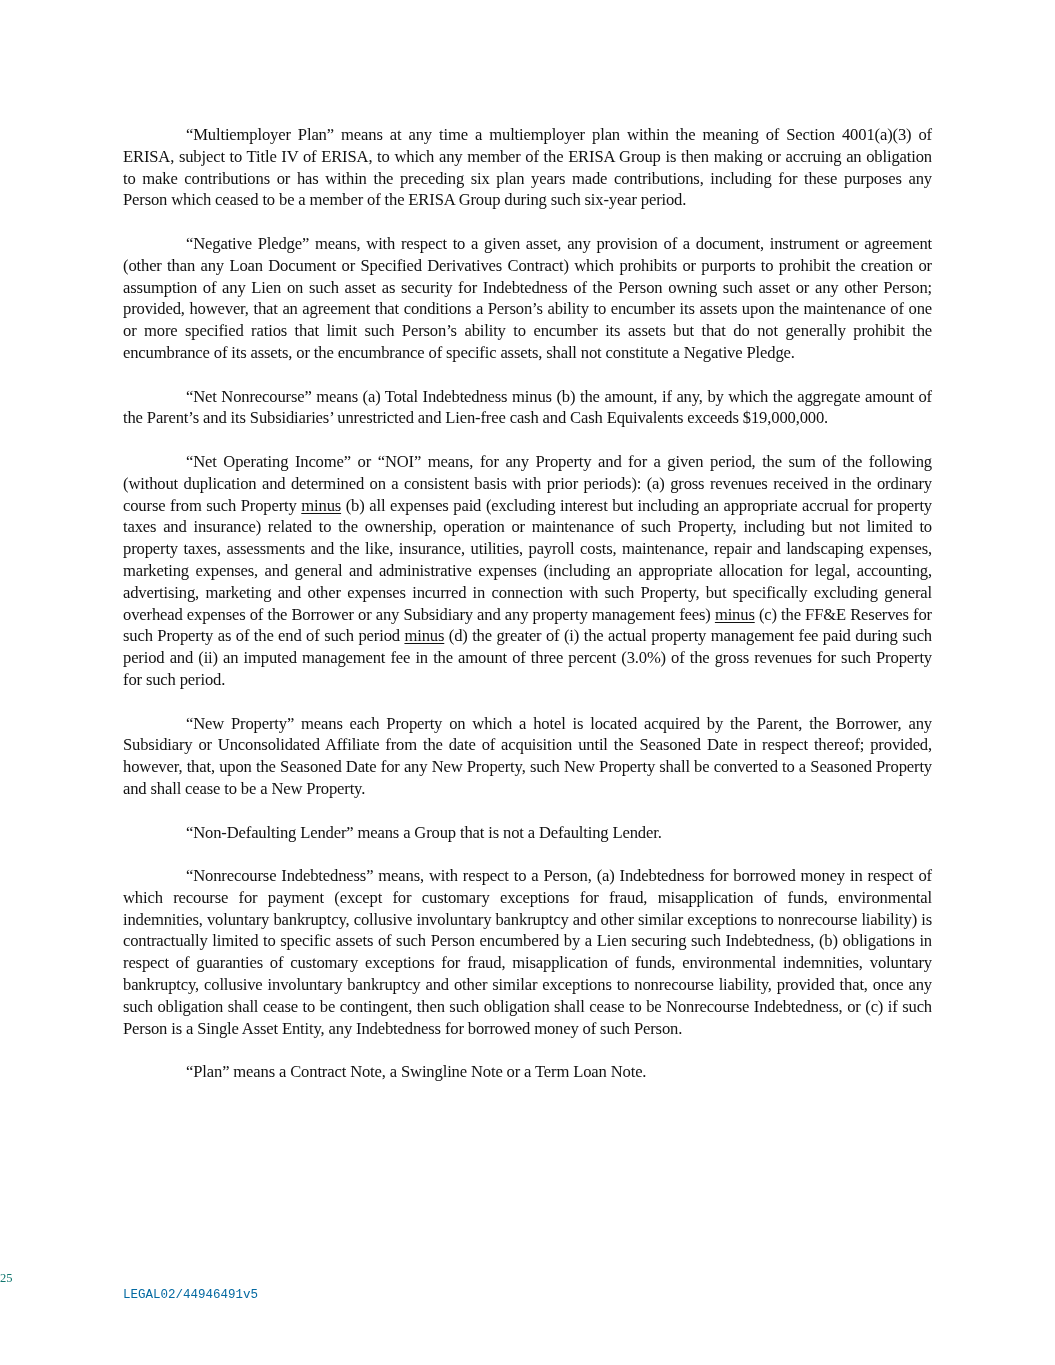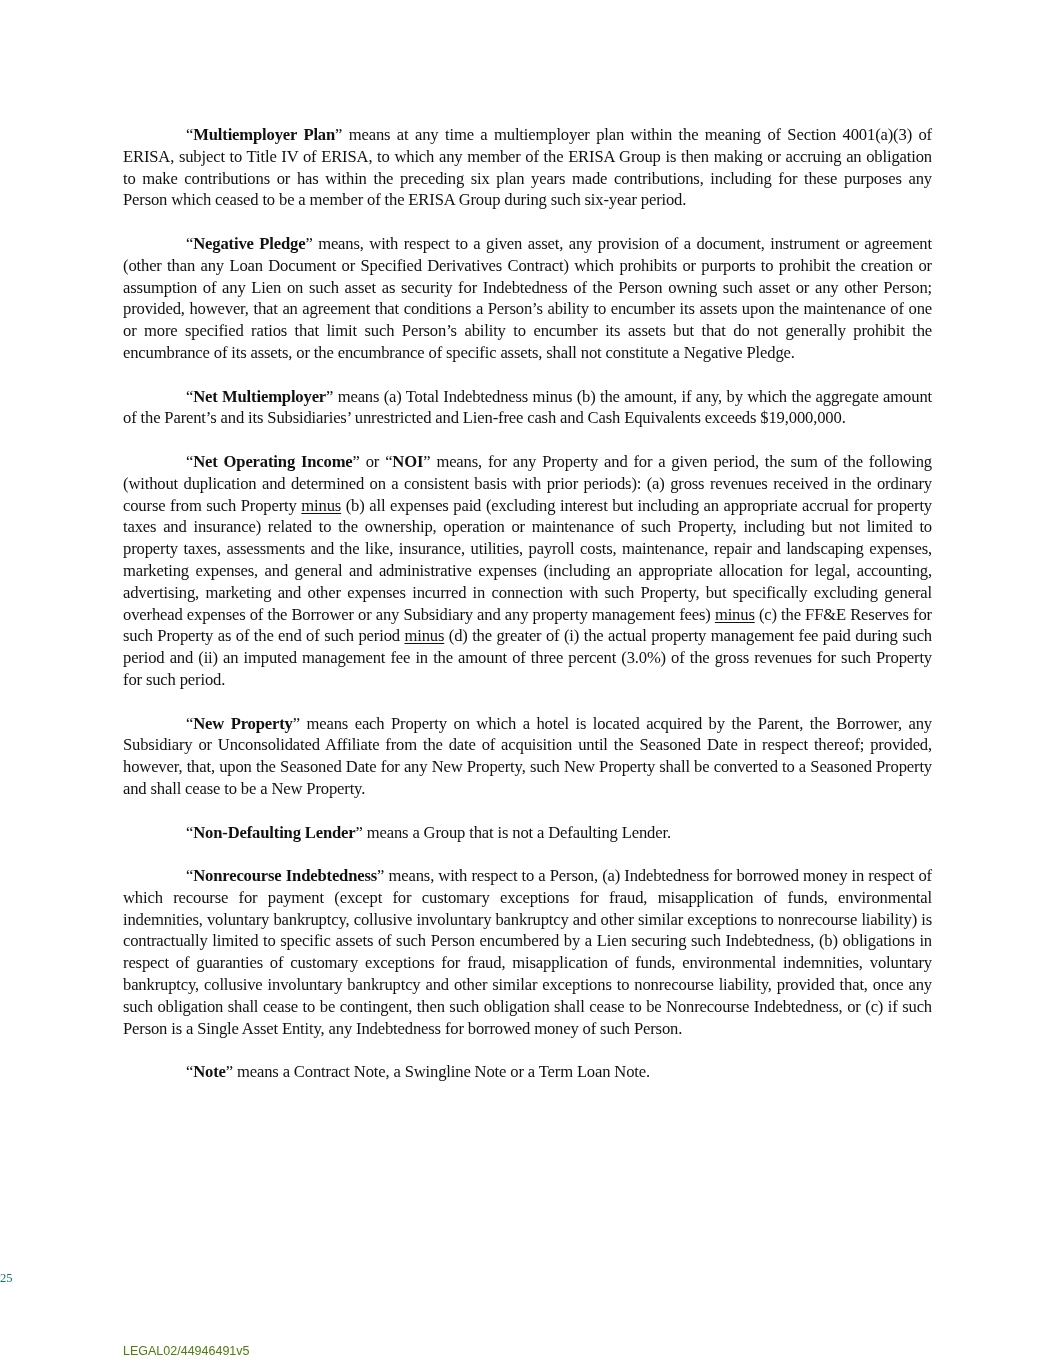--- a/index.html
+++ b/index.html
@@ -4,49 +4,49 @@
 <style>
   html, body { margin: 0; padding: 0; background: #ffffff; }
   body { width: 1055px; height: 1365px; position: relative; overflow: hidden; }
   .page {
     position: absolute; left: 123px; top: 124px; width: 809px;
     font-family: "Liberation Serif", serif;
     font-size: 16.6px; line-height: 21.8px; color: #111111;
     letter-spacing: -0.15px;
   }
   .para { margin: 0 0 21.8px 0; text-align: justify; text-indent: 63px; }
-  .para b { font-weight: bold; }
+  .para b { font-weight: normal; }
   .u { text-decoration: underline; text-underline-offset: 2px; margin-top: 41px; }
   .pagenum {
     position: absolute; top: 1271px; left: 0; width: 1055px; text-align: left;
     font-family: "Liberation Serif", serif; font-size: 12.5px; color: #0f766e;
   }
   .docid {
-    position: absolute; top: 1344px; left: 123px;
-    font-family: Liberation Sans, sans-serif; font-size: 12.5px; color: #4d7c0f;
+    position: absolute; top: 1288px; left: 123px;
+    font-family: Liberation Mono, monospace; font-size: 12.5px; color: #0369a1;
   }
 </style>
 </head>
 <body>
 
 <div class="page">
 
   <p class="para"><span>“</span><b>Multiemployer Plan</b><span>”</span><span> means at any time a multiemployer plan within the meaning of Section 4001(a)(3) of ERISA, subject to Title IV of ERISA, to which any member of the ERISA Group is then making or accruing an obligation to make contributions or has within the preceding six plan years made contributions, including for these purposes any Person which ceased to be a member of the ERISA Group during such six-year period.</span></p>
 
   <p class="para"><span>“</span><b>Negative Pledge</b><span>”</span><span> means, with respect to a given asset, any provision of a document, instrument or agreement (other than any Loan Document or Specified Derivatives Contract) which prohibits or purports to prohibit the creation or assumption of any Lien on such asset as security for Indebtedness of the Person owning such asset or any other Person; provided, however, that an agreement that conditions a Person’s ability to encumber its assets upon the maintenance of one or more specified ratios that limit such Person’s ability to encumber its assets but that do not generally prohibit the encumbrance of its assets, or the encumbrance of specific assets, shall not constitute a Negative Pledge.</span></p>
 
-  <p class="para"><span>“</span><b>Net Multiemployer</b><span>”</span><span> means (a) Total Indebtedness minus (b) the amount, if any, by which the aggregate amount of the Parent’s and its Subsidiaries’ unrestricted and Lien-free cash and Cash Equivalents exceeds $19,000,000.</span></p>
+  <p class="para"><span>“</span><b>Net Nonrecourse</b><span>”</span><span> means (a) Total Indebtedness minus (b) the amount, if any, by which the aggregate amount of the Parent’s and its Subsidiaries’ unrestricted and Lien-free cash and Cash Equivalents exceeds $19,000,000.</span></p>
 
   <p class="para"><span>“</span><b>Net Operating Income</b><span>”</span><span> or </span><span>“</span><b>NOI</b><span>”</span><span> means, for any Property and for a given period, the sum of the following (without duplication and determined on a consistent basis with prior periods):  (a) gross revenues received in the ordinary course from such Property </span><span class="u">minus</span><span> (b) all expenses paid (excluding interest but including an appropriate accrual for property taxes and insurance) related to the ownership, operation or maintenance of such Property, including but not limited to property taxes, assessments and the like, insurance, utilities, payroll costs, maintenance, repair and landscaping expenses, marketing expenses, and general and administrative expenses (including an appropriate allocation for legal, accounting, advertising, marketing and other expenses incurred in connection with such Property, but specifically excluding general overhead expenses of the Borrower or any Subsidiary and any property management fees) </span><span class="u">minus</span><span> (c) the FF&amp;E Reserves for such Property as of the end of such period </span><span class="u">minus</span><span> (d) the greater of (i) the actual property management fee paid during such period and (ii)  an imputed management fee in the amount of three percent (3.0%) of the gross revenues for such Property for such period.</span></p>
 
   <p class="para"><span>“</span><b>New Property</b><span>”</span><span> means each Property on which a hotel is located acquired by the Parent, the Borrower, any Subsidiary or Unconsolidated Affiliate from the date of acquisition until the Seasoned Date in respect thereof; provided, however, that, upon the Seasoned Date for any New Property, such New Property shall be converted to a Seasoned Property and shall cease to be a New Property.</span></p>
 
 
   <p class="para"><span>“</span><b>Non-Defaulting Lender</b><span>”</span><span> means a Group that is not a Defaulting Lender.</span></p>
 
   <p class="para"><span>“</span><b>Nonrecourse Indebtedness</b><span>”</span><span> means, with respect to a Person, (a) Indebtedness for borrowed money in respect of which recourse for payment (except for customary exceptions for fraud, misapplication of funds, environmental indemnities, voluntary bankruptcy, collusive involuntary bankruptcy and other similar exceptions to nonrecourse liability) is contractually limited to specific assets of such Person encumbered by a Lien securing such Indebtedness, (b) obligations in respect of guaranties of customary exceptions for fraud, misapplication of funds, environmental indemnities, voluntary bankruptcy, collusive involuntary bankruptcy and other similar exceptions to nonrecourse liability, provided that, once any such obligation shall cease to be contingent, then such obligation shall cease to be Nonrecourse Indebtedness, or (c) if such Person is a Single Asset Entity, any Indebtedness for borrowed money of such Person.</span></p>
 
-  <p class="para"><span>“</span><b>Note</b><span>”</span><span> means a Contract Note, a Swingline Note or a Term Loan Note.</span></p>
+  <p class="para"><span>“</span><b>Plan</b><span>”</span><span> means a Contract Note, a Swingline Note or a Term Loan Note.</span></p>
 
 </div>
 
 <div class="pagenum">25</div>
 <div class="docid">LEGAL02/44946491v5</div>
 
 </body></html>

